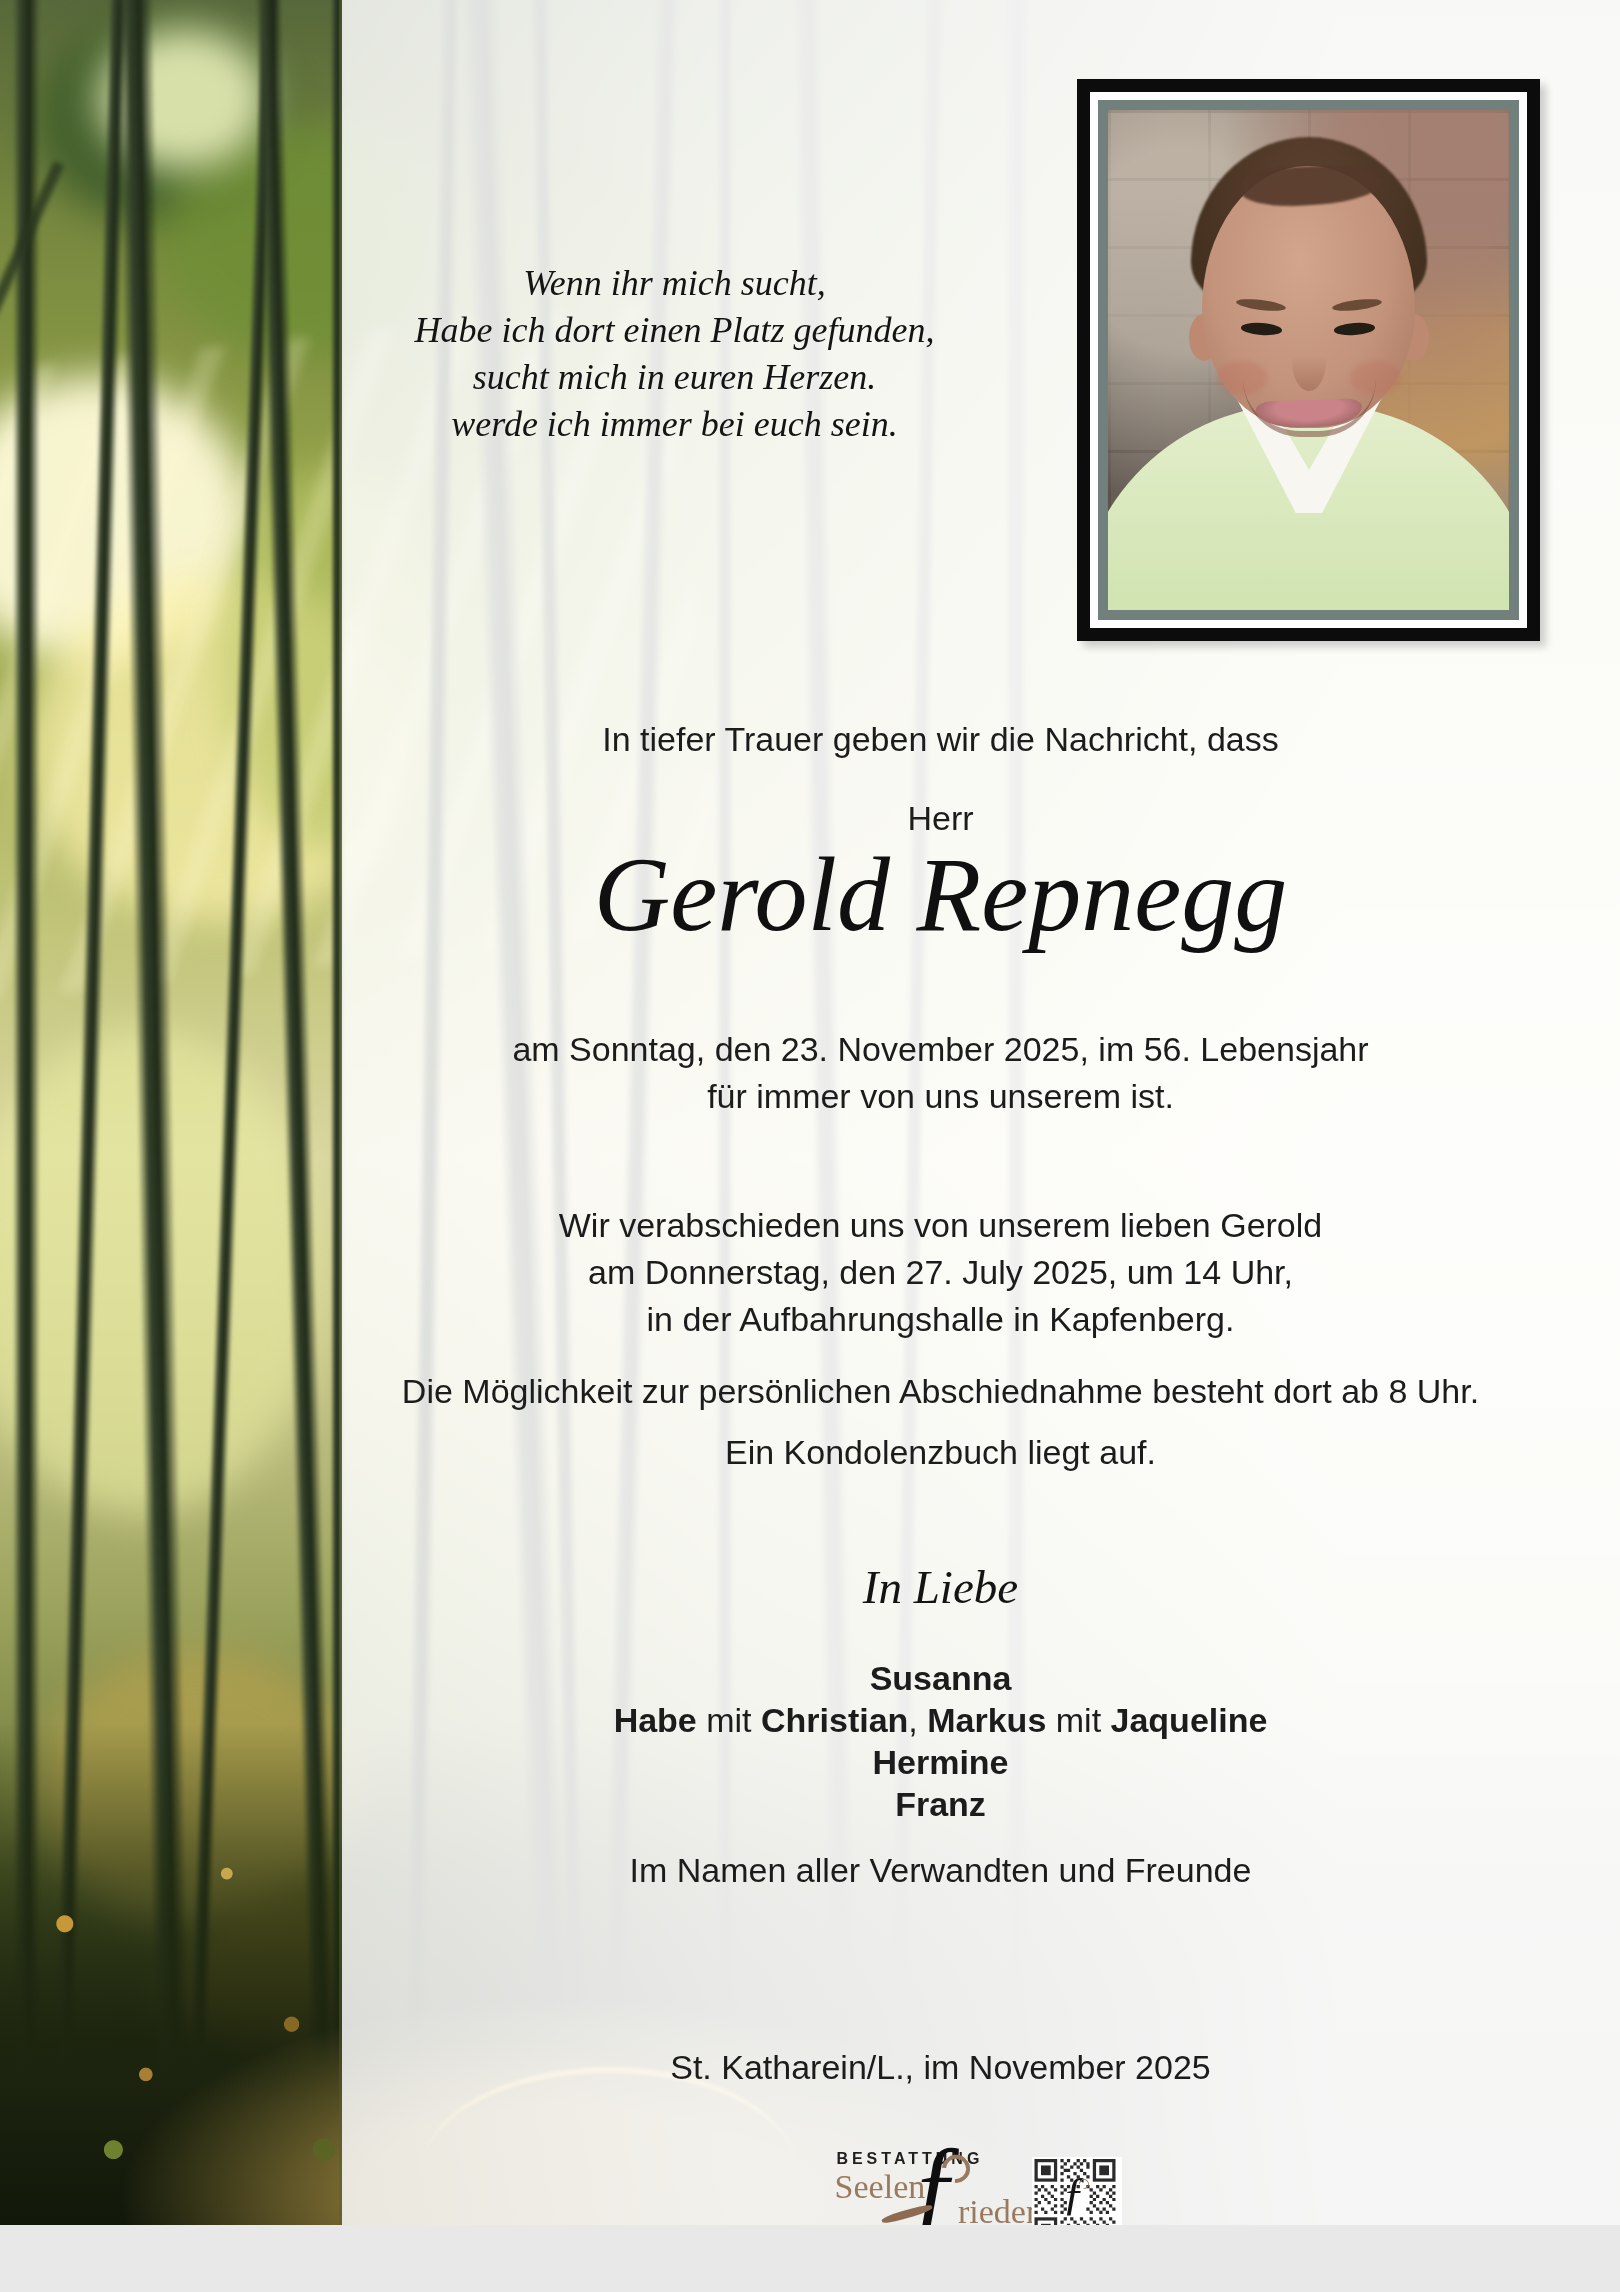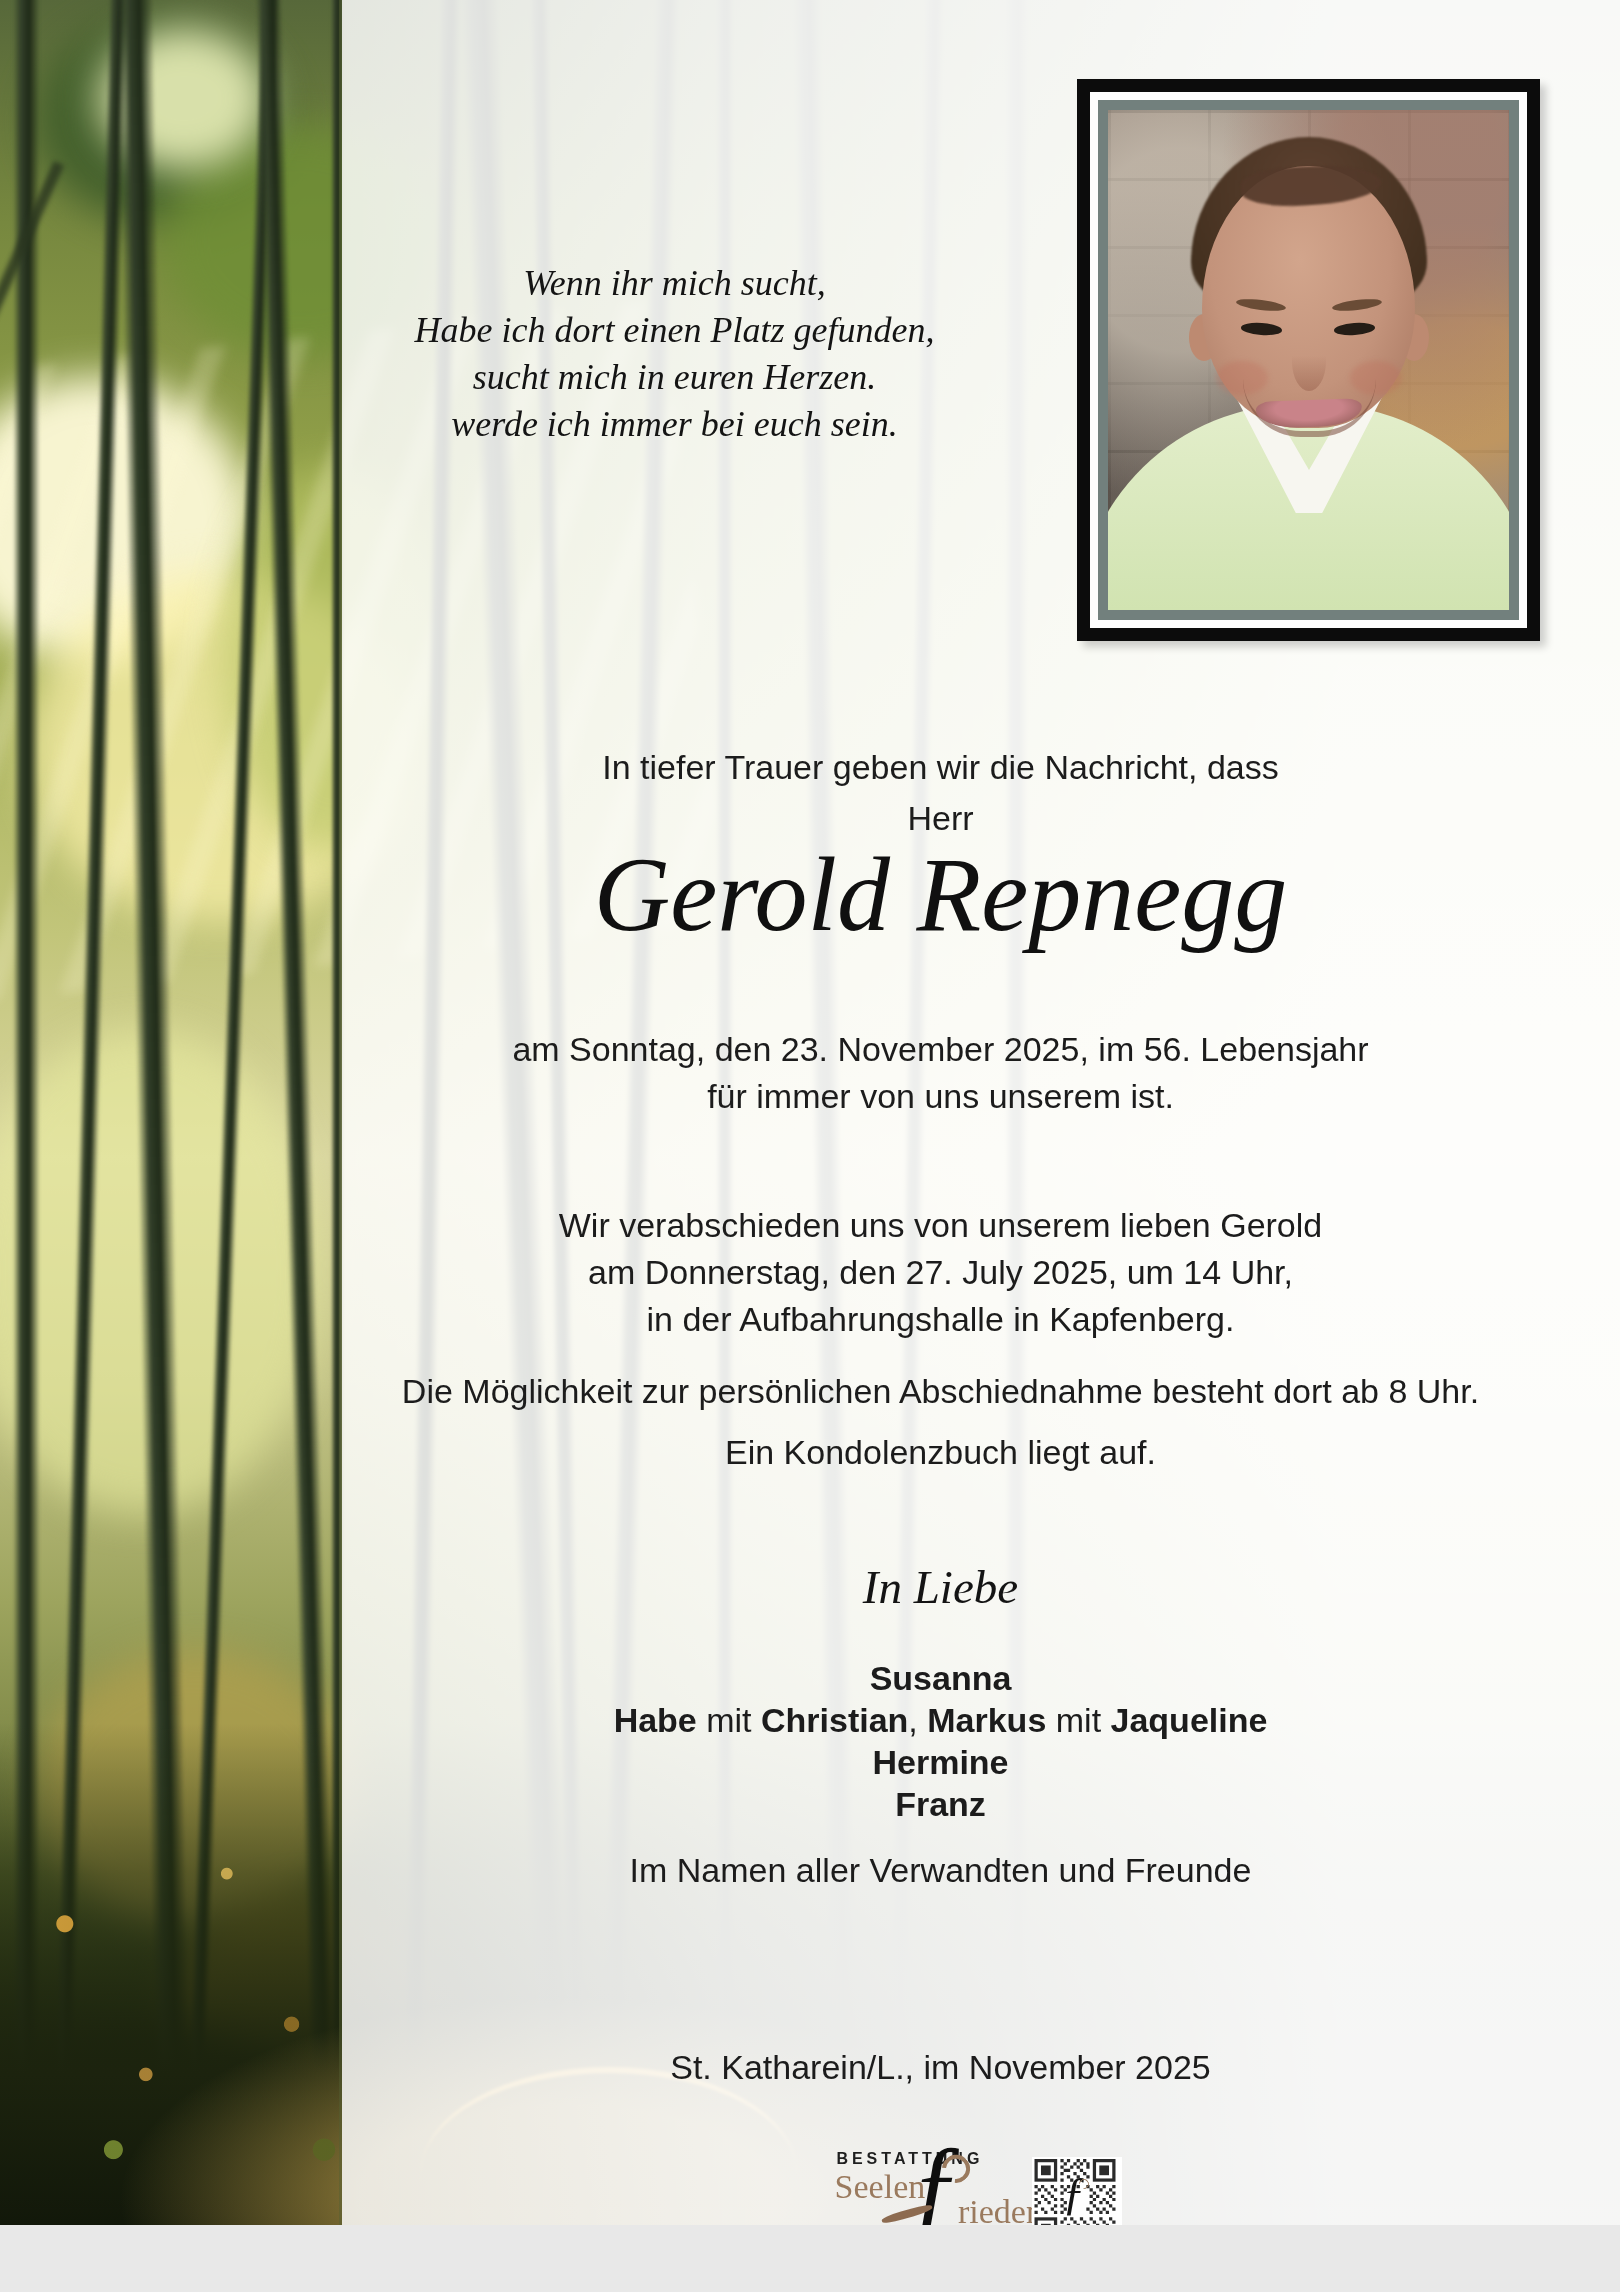--- a/index.html
+++ b/index.html
@@ -103,21 +103,21 @@
     background:radial-gradient(ellipse at 50% 30%,#c98389 0 45%,#8f5a55 92%);
     border-radius:22% 22% 60% 60%/45% 45% 100% 100%;transform:rotate(-2deg);}
   .smileline{position:absolute;left:calc(50% - 66px);top:269px;width:133px;height:52px;
     border-bottom:6.3px solid rgba(122,74,60,.55);border-radius:0 0 66px 66px;}
 
   
   .poem{position:absolute;left:175px;top:260px;width:999px;text-align:center;
     font-family:"Liberation Serif",serif;font-style:italic;font-size:36px;line-height:47px;color:#141414;}
   .col{position:absolute;left:269px;width:1343px;text-align:center;}
   .body-line{font-size:34px;line-height:47px;}
-  .intro{top:716px;margin-top:28px;}
+  .intro{top:716px;}
   .herr{top:795px;}
   .name{top:831px;font-family:"Liberation Serif",serif;font-style:italic;font-weight:500;
     font-size:106px;line-height:1.2;color:#101010;}
   .dates{top:1026px;}
   .farewell{top:1202px;}
   .viewing{top:1368px;}
   .kondolenz{top:1429px;}
   .inliebe{top:1560px;font-family:"Liberation Serif",serif;font-style:italic;font-size:47px;color:#141414;}
   .mourner{font-weight:bold;}
   .m-susanna{top:1655px;}

